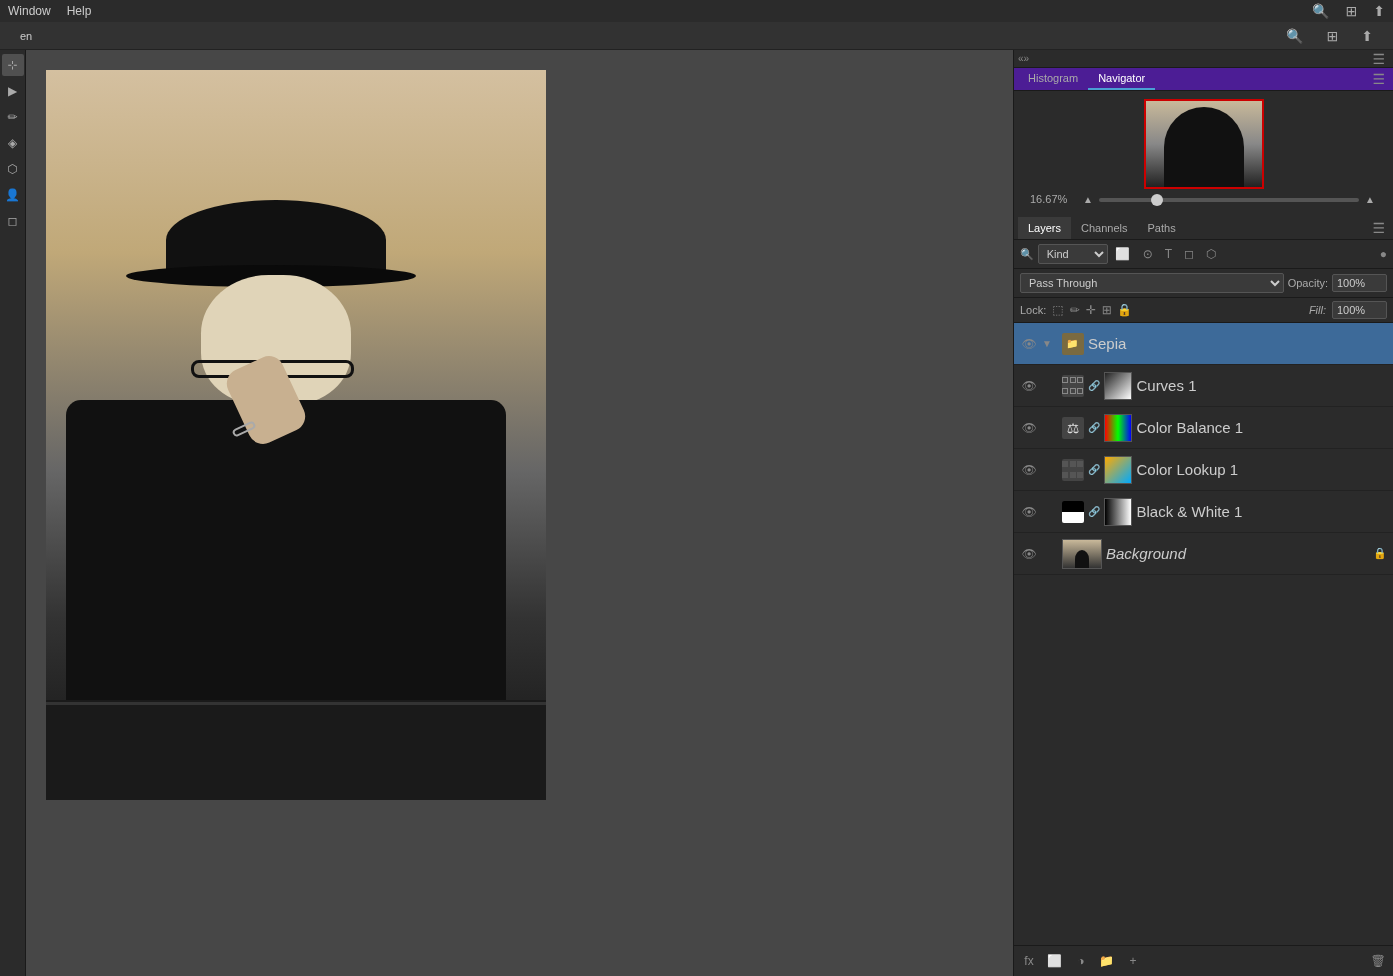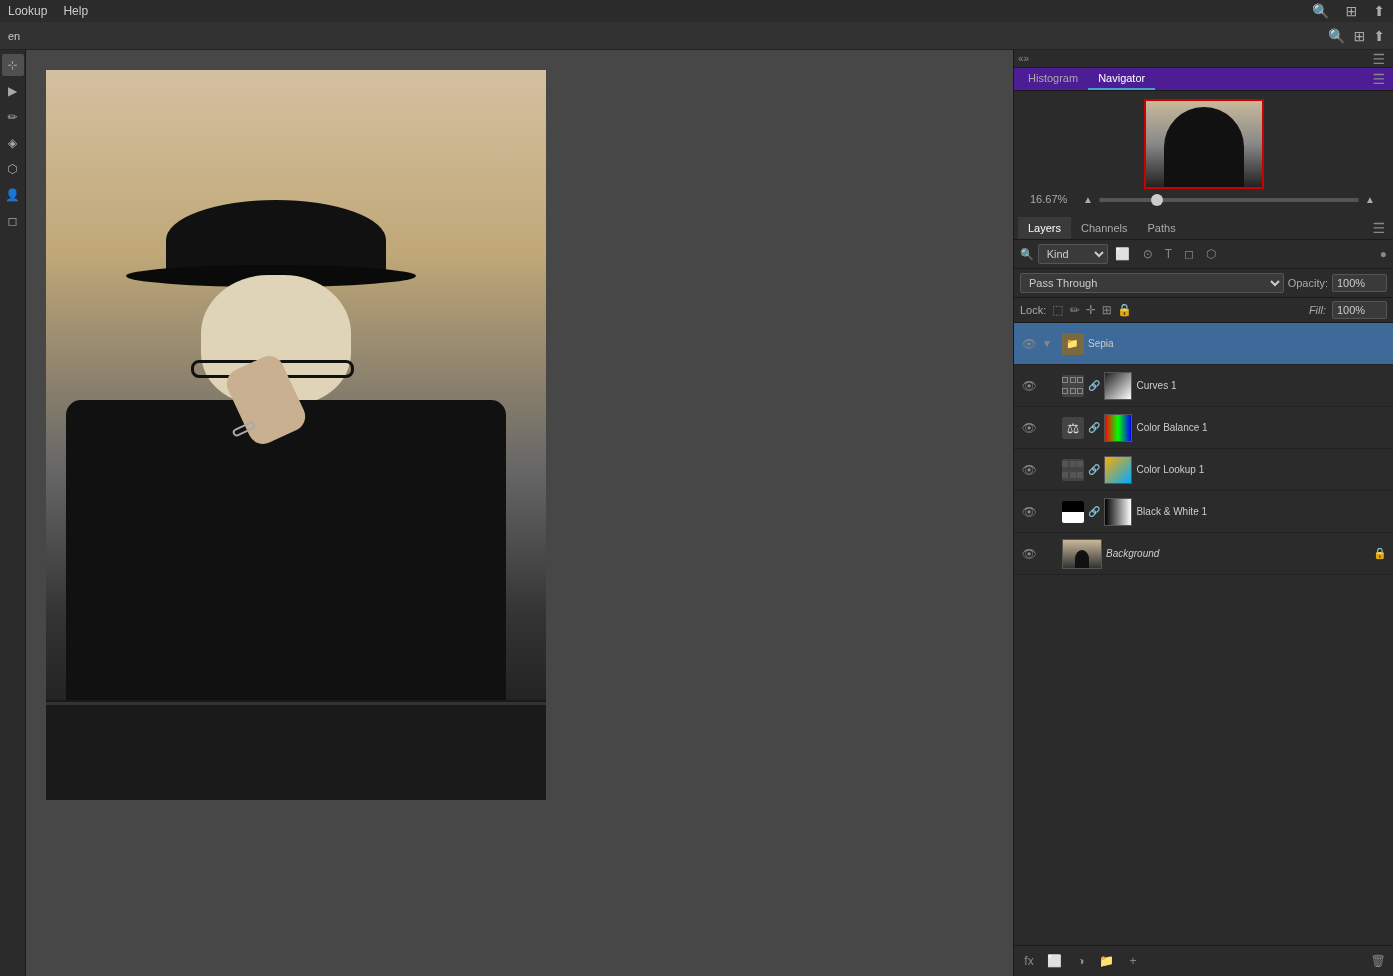--- a/index.html
+++ b/index.html
@@ -28,25 +28,25 @@
       font-size: 12px;
       color: #ccc;
       cursor: pointer;
     }
     
     .options-bar {
       background: #323232;
       height: 28px;
       display: flex;
       align-items: center;
-      padding: 0 8px;
+      padding: 0 20px;
       border-bottom: 1px solid #222;
       flex-shrink: 0;
       justify-content: flex-end;
-      gap: 8px;
+      gap: 23px;
     }
     .options-icon {
       color: #aaa;
       font-size: 14px;
       cursor: pointer;
     }
     
     .main-layout {
       display: flex;
       flex: 1;
@@ -417,21 +417,21 @@
       content: '';
       position: absolute;
       bottom: 0; left: 50%;
       transform: translateX(-50%);
       width: 14px;
       height: 18px;
       background: #111;
       border-radius: 50% 50% 0 0;
     }
     .layer-name {
-      font-size: 10px;
+      font-size: 15px;
       color: #ccc;
       flex: 1;
       overflow: hidden;
       text-overflow: ellipsis;
       white-space: nowrap;
     }
     .layer-name.italic {
       font-style: italic;
     }
     .layer-lock-icon {
@@ -463,21 +463,21 @@
     .panel-collapse-arrow {
       color: #888;
       font-size: 10px;
       cursor: pointer;
     }
   </style>
 </head>
 <body>
 
 <div class="menu-bar">
-  <span class="menu-item">Lookup</span>
+  <span class="menu-item">Window</span>
   <span class="menu-item">Help</span>
   <div style="flex:1"></div>
   <span style="color:#aaa;font-size:14px;">🔍</span>
   <span style="color:#aaa;font-size:14px;">⊞</span>
   <span style="color:#aaa;font-size:14px;">⬆</span>
 </div>
 
 <div class="options-bar">
   <span style="color:#ccc;font-size:11px;">en</span>
   <div style="flex:1"></div>

